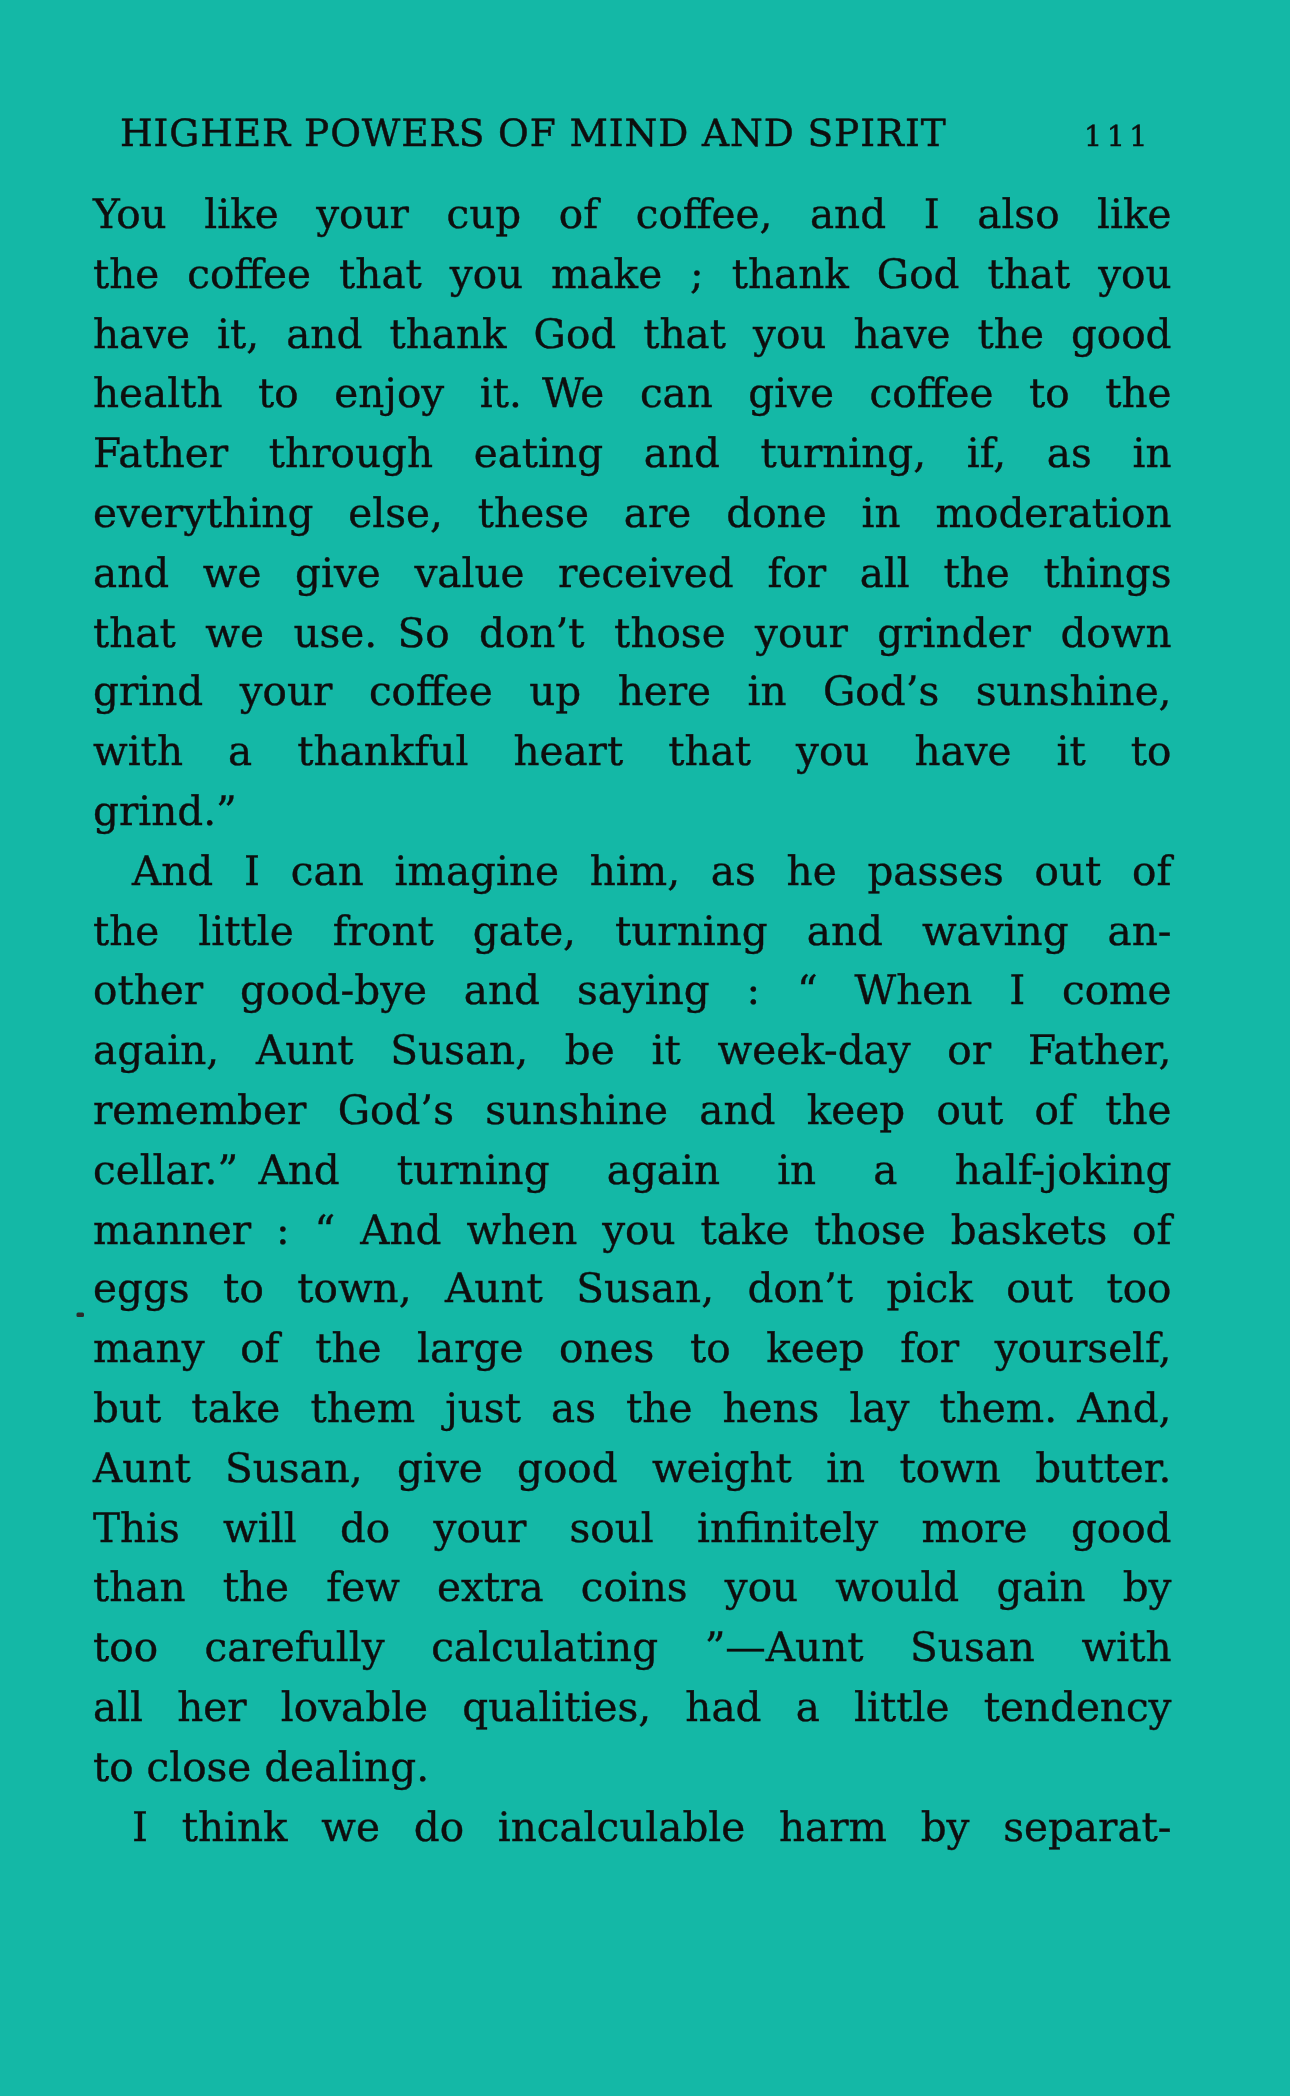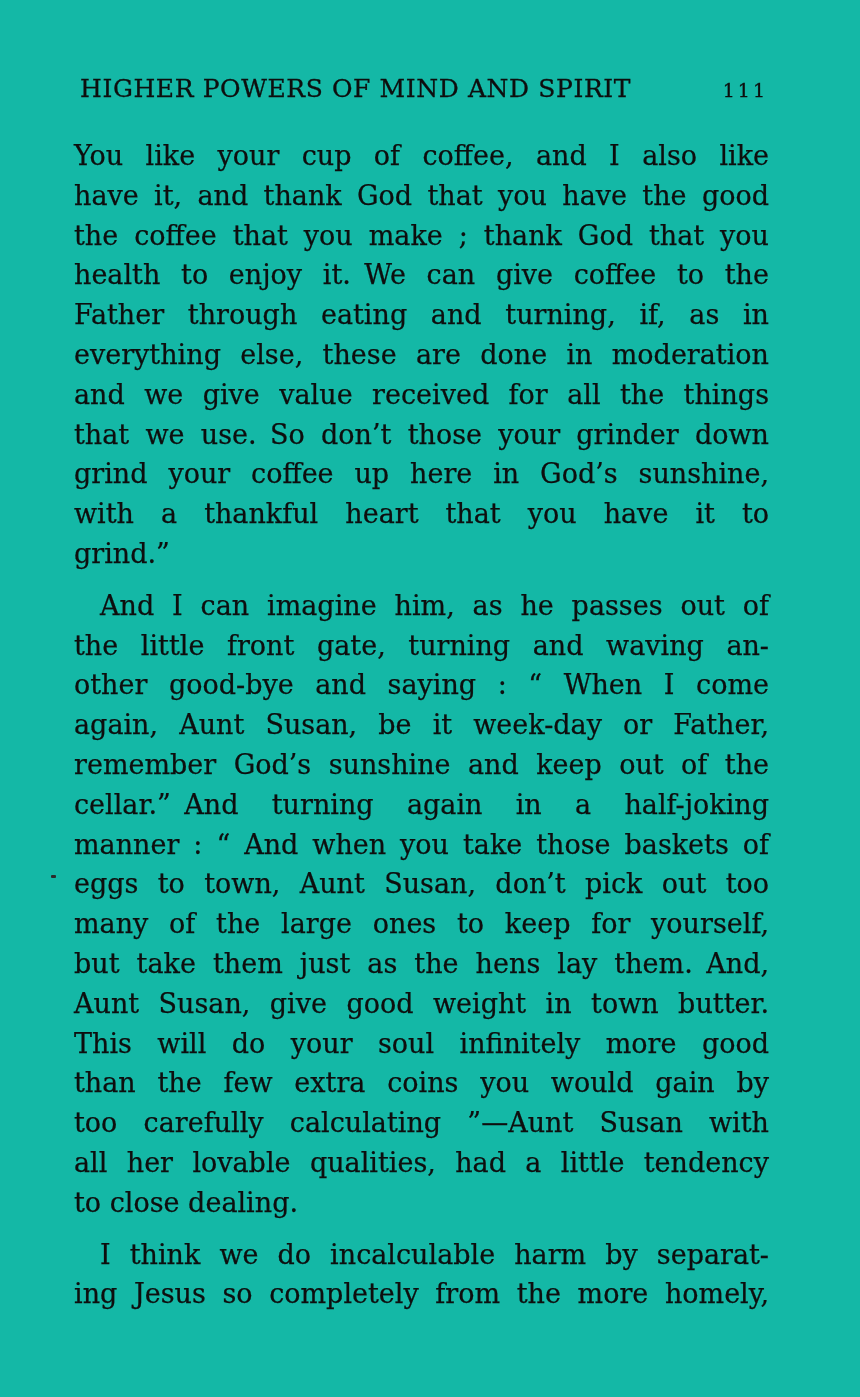--- a/index.html
+++ b/index.html
@@ -38,21 +38,21 @@
   }
   .body-text {
     position: absolute;
     left: 62px;
     top: 124px;
     width: 719px;
     font-size: 27px;
     line-height: 39.8px;
     -webkit-text-stroke: 0.25px currentColor;
   }
-  .para { margin: 12px; padding: 0; }
+  .para { margin: 0; padding: 0; }
   .ln {
     text-align: justify;
     text-align-last: justify;
     text-justify: inter-word;
     white-space: normal;
   }
   .ln.flush { text-align-last: left; }
   .ln.ind { text-indent: 26px; }
   .speck {
     position: absolute;
@@ -71,22 +71,22 @@
 
   <div class="running-head">
     <span class="head-title">HIGHER POWERS OF MIND AND SPIRIT</span>
     <span class="folio">111</span>
   </div>
 
   <div class="body-text">
 
     <div class="para">
       <div class="ln">You like your cup of coffee, and I also like</div>
+      <div class="ln">the coffee that you make ; thank God that you</div>
       <div class="ln">have it, and thank God that you have the good</div>
-      <div class="ln">the coffee that you make ; thank God that you</div>
       <div class="ln">health to enjoy it. We can give coffee to the</div>
       <div class="ln">Father through eating and turning, if, as in</div>
       <div class="ln">everything else, these are done in moderation</div>
       <div class="ln">and we give value received for all the things</div>
       <div class="ln">that we use. So don’t those your grinder down</div>
       <div class="ln">grind your coffee up here in God’s sunshine,</div>
       <div class="ln">with a thankful heart that you have it to</div>
       <div class="ln flush">grind.”</div>
     </div>
 
@@ -104,20 +104,19 @@
       <div class="ln">Aunt Susan, give good weight in town butter.</div>
       <div class="ln">This will do your soul infinitely more good</div>
       <div class="ln">than the few extra coins you would gain by</div>
       <div class="ln">too carefully calculating ”—Aunt Susan with</div>
       <div class="ln">all her lovable qualities, had a little tendency</div>
       <div class="ln flush">to close dealing.</div>
     </div>
 
     <div class="para">
       <div class="ln ind">I think we do incalculable harm by separat-</div>
-      <div class="ln">ing Jesus so completely from the more homely,</div>
     </div>
 
   </div>
 
   <div class="speck"></div>
 
 </div>
 
 </body></html>

